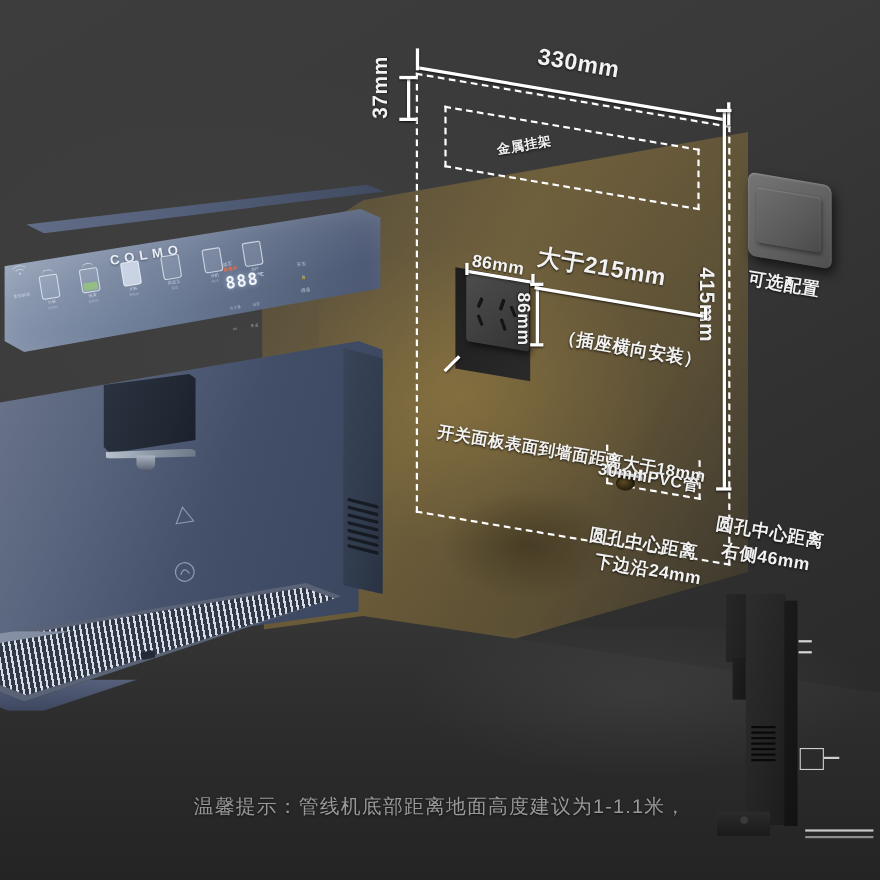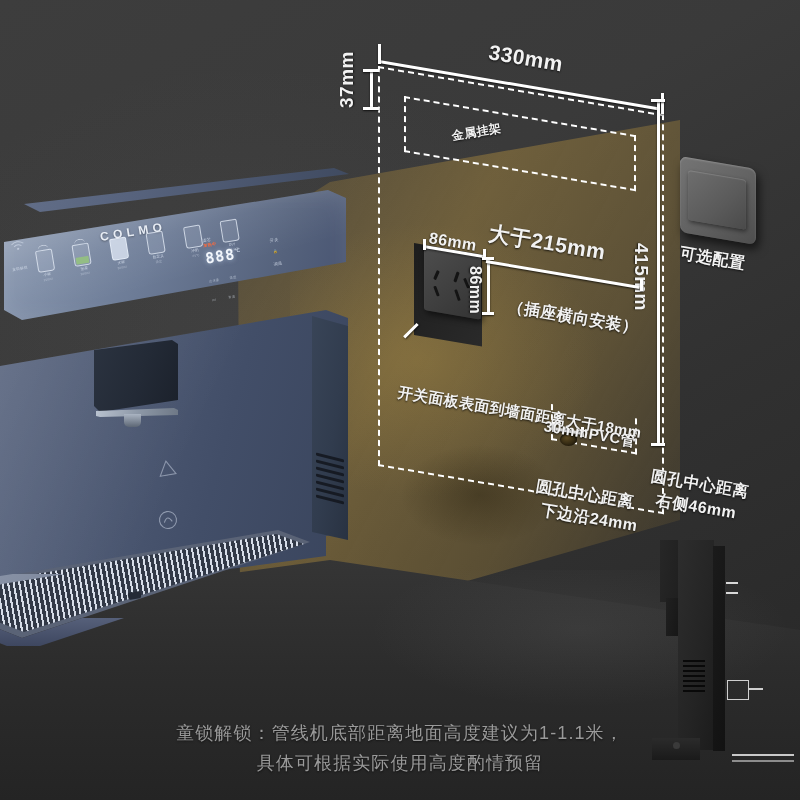--- a/index.html
+++ b/index.html
@@ -514,17 +514,16 @@
     <div class="sv-base-dot"></div>
     <div class="sv-plug"></div>
     <div class="sv-plug-prong"></div>
     <div class="sv-tick" style="left:96px; top:72px;"></div>
     <div class="sv-tick" style="left:96px; top:82px;"></div>
     <div class="sv-line"></div>
     <div class="sv-line2"></div>
   </div>
 
   <div id="footer">
-    <div>童锁解锁：管线机底部距离地面高度建议为1-1.1米，</div>
-    <div>具体可根据实际使用高度酌情预留</div>
+    <div>温馨提示：管线机底部距离地面高度建议为1-1.1米，</div>
   </div>
 
 </div>
 
 </body></html>

